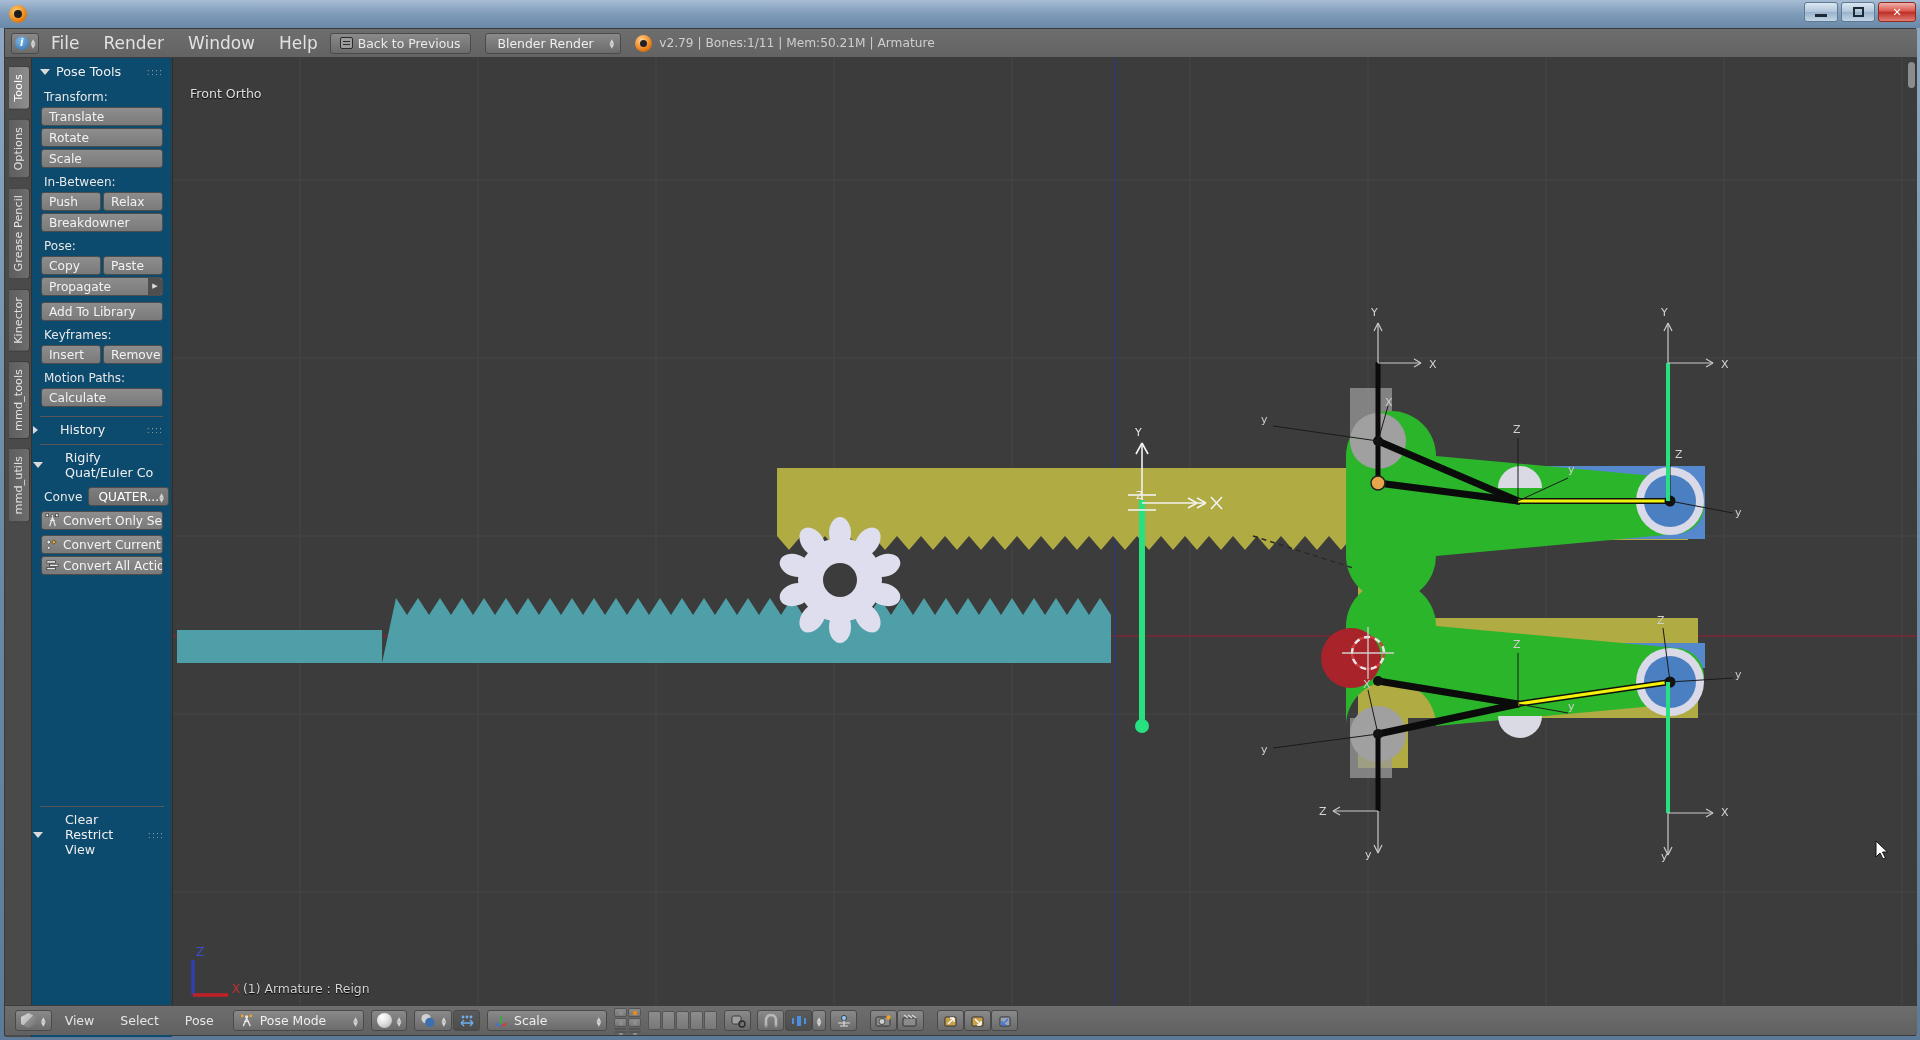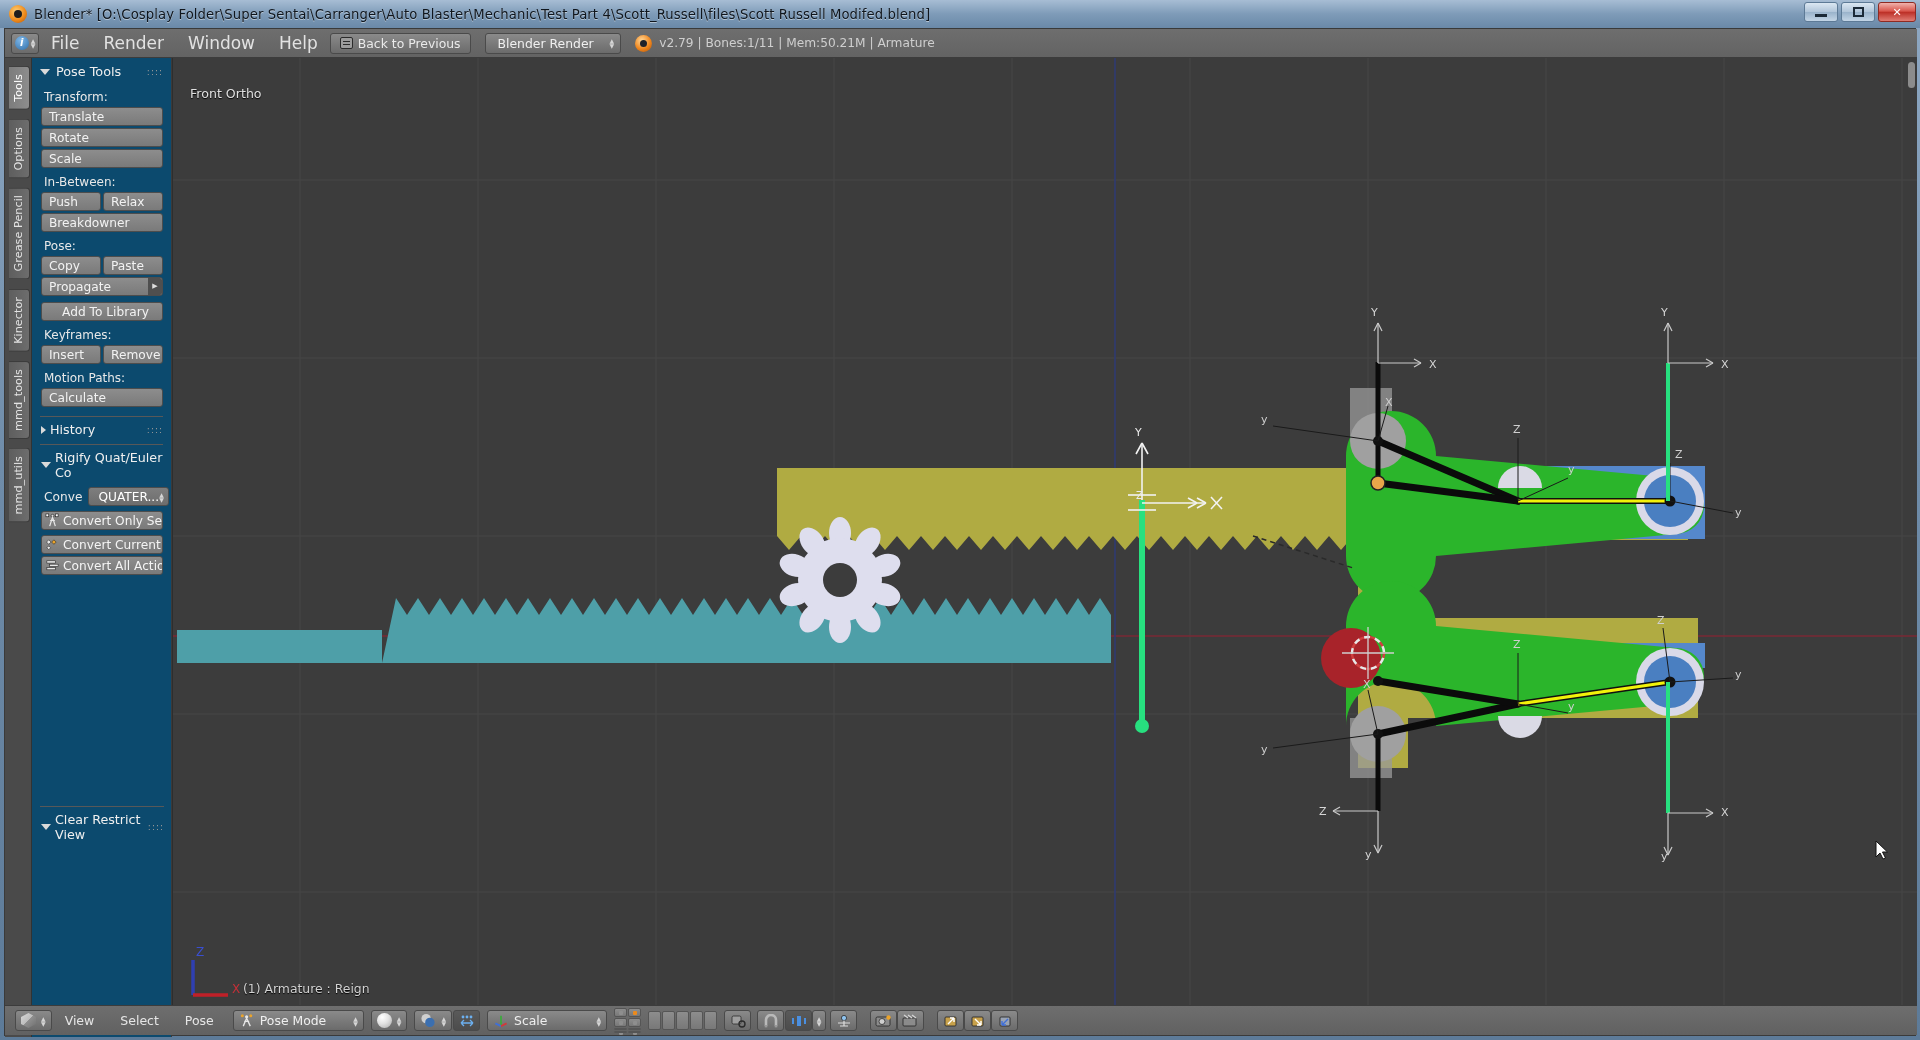--- a/index.html
+++ b/index.html
@@ -92,21 +92,21 @@
   .btnrow { display:flex; gap:2px; padding:0 8px 2px 9px; }
   .bbtn { flex:1; height:19px; line-height:19px; border-radius:3px;
      background:linear-gradient(180deg,#8d8d8d 0%,#7a7a7a 100%);
      border:1px solid #4d4d4d; color:#f2f2f2; font-size:12.2px;
      padding-left:7px; white-space:nowrap; overflow:hidden; }
   .bbtn.dark-right { position:relative; }
   .bbtn.dark-right:after { content:"▶"; position:absolute; right:0; top:0; width:14px;
      height:17px; background:#4f4f4f; color:#ddd; font-size:7px;
      display:flex; align-items:center; justify-content:center; border-radius:0 2px 2px 0; }
   .sep { height:1px; background:#585858; margin:7px 8px 0 8px; }
-  .subhead { display:flex; align-items:center; gap:4px; padding:5px 8px 4px 9px;
+  .subhead { display:flex; align-items:center; gap:22px; padding:5px 8px 4px 1px;
      font-size:12.7px; color:#efefef; }
   .fieldrow { display:flex; align-items:center; gap:6px; padding:3px 8px 3px 12px; }
   .fieldrow .lab { font-size:12.2px; color:#e8e8e8; }
   .enumbtn { flex:1; height:19px; border-radius:3px;
      background:linear-gradient(180deg,#7e7e7e,#6d6d6d); border:1px solid #4d4d4d;
      display:flex; align-items:center; justify-content:space-between;
      padding:0 4px 0 9px; color:#fff; font-size:12.2px; }
   .opbtn { margin:2px 8px 0 9px; height:19px; border-radius:3px;
      background:linear-gradient(180deg,#8d8d8d,#7a7a7a); border:1px solid #4d4d4d;
      display:flex; align-items:center; gap:3px; padding-left:3px;
@@ -158,21 +158,20 @@
   .sep-sm { width:7px; }
   .axis-ico { width:16px; height:15px; }
 </style>
 </head>
 <body>
 
 <div id="app">
 
   <div id="titlebar">
     <div class="tb-icon"></div>
-    <div id="title-text">Blender* [O:\Cosplay Folder\Super Sentai\Carranger\Auto Blaster\Mechanic\Test Part 4\Scott_Russell\files\Scott Russell Modifed.blend]</div>
     <div id="wincontrols">
       <div class="wc">
           <div class="wc-min"></div>
         </div>
       <div class="wc">
           <div class="wc-max"></div>
         </div>
       <div class="wc close">✕</div>
     </div>
   </div>
@@ -246,21 +245,21 @@
         </div>
 
       <div class="sect-label">Pose:</div>
       <div class="btnrow">
         <div class="bbtn">Copy</div>
         <div class="bbtn">Paste</div>
       </div>
       <div class="btnrow">
           <div class="bbtn dark-right">Propagate</div>
         </div>
-      <div class="btnrow" style="margin-top:4px;text-align:center;">
+      <div class="btnrow" style="margin-top:4px;">
           <div class="bbtn">Add To Library</div>
         </div>
 
       <div class="sect-label">Keyframes:</div>
       <div class="btnrow">
         <div class="bbtn">Insert</div>
         <div class="bbtn">Remove</div>
       </div>
 
       <div class="sect-label">Motion Paths:</div>

